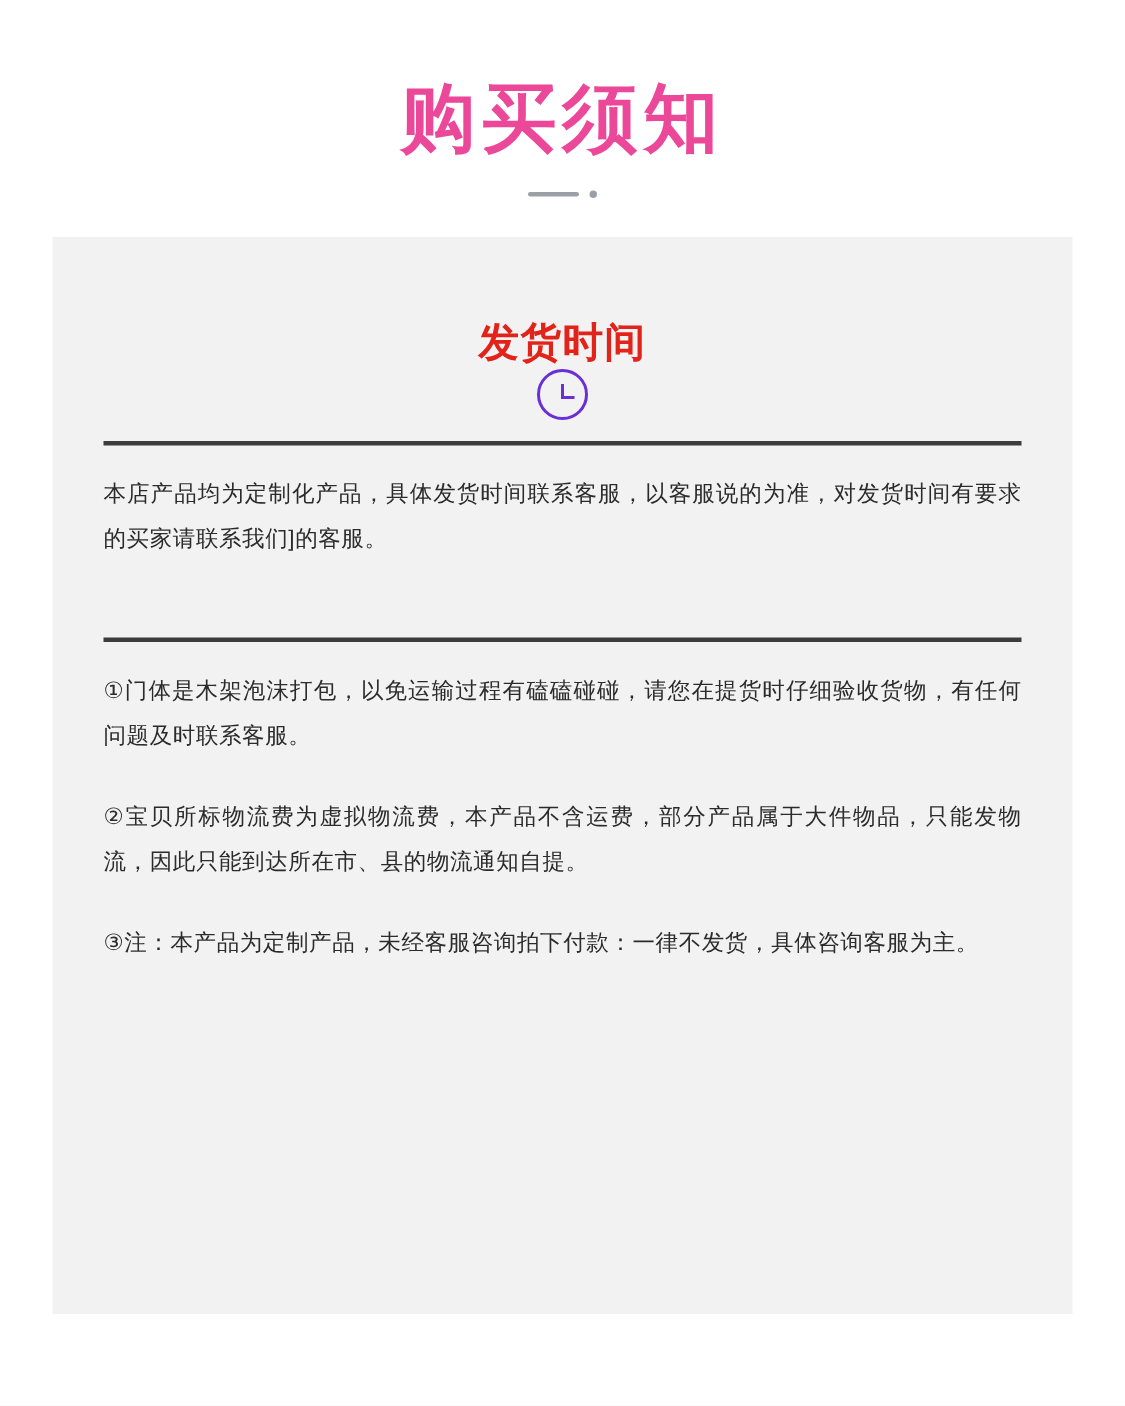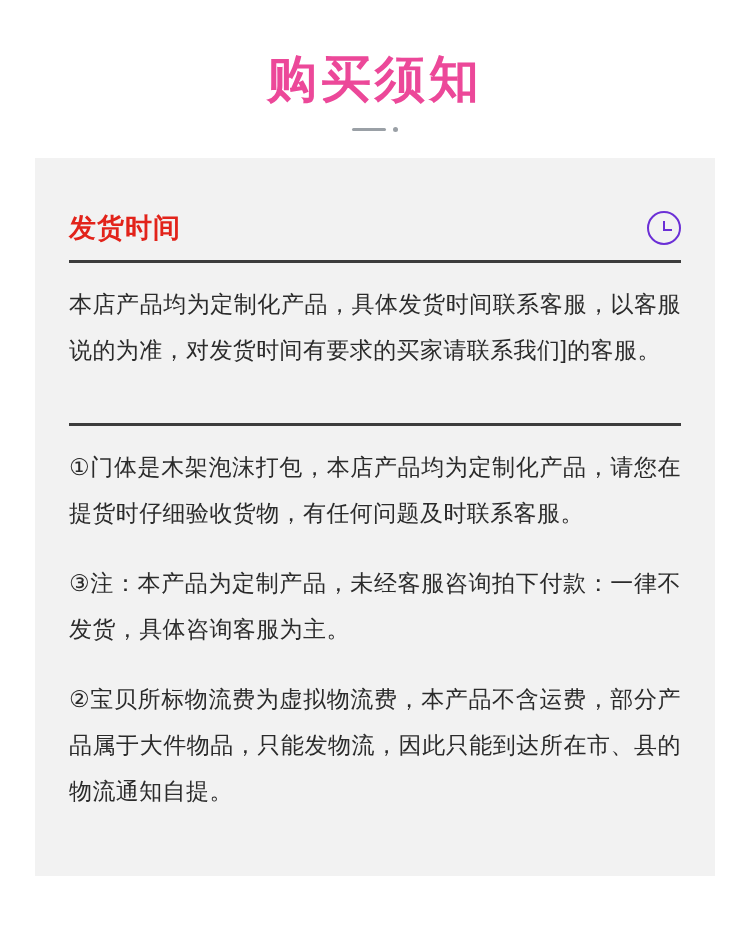--- a/index.html
+++ b/index.html
@@ -67,35 +67,36 @@
     padding: 52px 34px 0 34px;
   }
 
   .section { margin-bottom: 6px; }
 
   .section-head {
     display: flex;
     align-items: center;
     justify-content: space-between;
     padding-bottom: 14px;
+    flex-direction: column;
   }
   .section-title {
     font-size: 27px;
     font-weight: bold;
     color: #e2231a;
     letter-spacing: 1px;
   }
   .rule {
     height: 3px;
     background: #3c3c3c;
     width: 100%;
   }
 
   .body-text {
-    font-size: 23px;
+    font-size: 15px;
     color: #2b2b2b;
     line-height: 2.0;
     letter-spacing: 0.4px;
     margin: 18px 0 0 0;
     text-align: justify;
   }
   .para + .para { margin-top: 24px; }
 
   .spacer-1 { height: 44px; }
 
@@ -152,21 +153,21 @@
           <span class="icon-clock"></span>
         </div>
         <div class="rule"></div>
         <p class="body-text para">本店产品均为定制化产品，具体发货时间联系客服，以客服说的为准，对发货时间有要求的买家请联系我们]的客服。</p>
       </div>
 
       <div class="spacer-1"></div>
 
       <div class="section">
         <div class="rule"></div>
-        <p class="body-text para">①门体是木架泡沫打包，本店产品均为定制化产品，请您在提货时仔细验收货物，有任何问题及时联系客服。</p>
+        <p class="body-text para">①门体是木架泡沫打包，以免运输过程有磕磕碰碰，请您在提货时仔细验收货物，有任何问题及时联系客服。</p>
+        <p class="body-text para">②宝贝所标物流费为虚拟物流费，本产品不含运费，部分产品属于大件物品，只能发物流，因此只能到达所在市、县的物流通知自提。</p>
         <p class="body-text para">③注：本产品为定制产品，未经客服咨询拍下付款：一律不发货，具体咨询客服为主。</p>
-        <p class="body-text para">②宝贝所标物流费为虚拟物流费，本产品不含运费，部分产品属于大件物品，只能发物流，因此只能到达所在市、县的物流通知自提。</p>
       </div>
 
     </div>
   </div>
 
 </div>
 
 </body></html>

